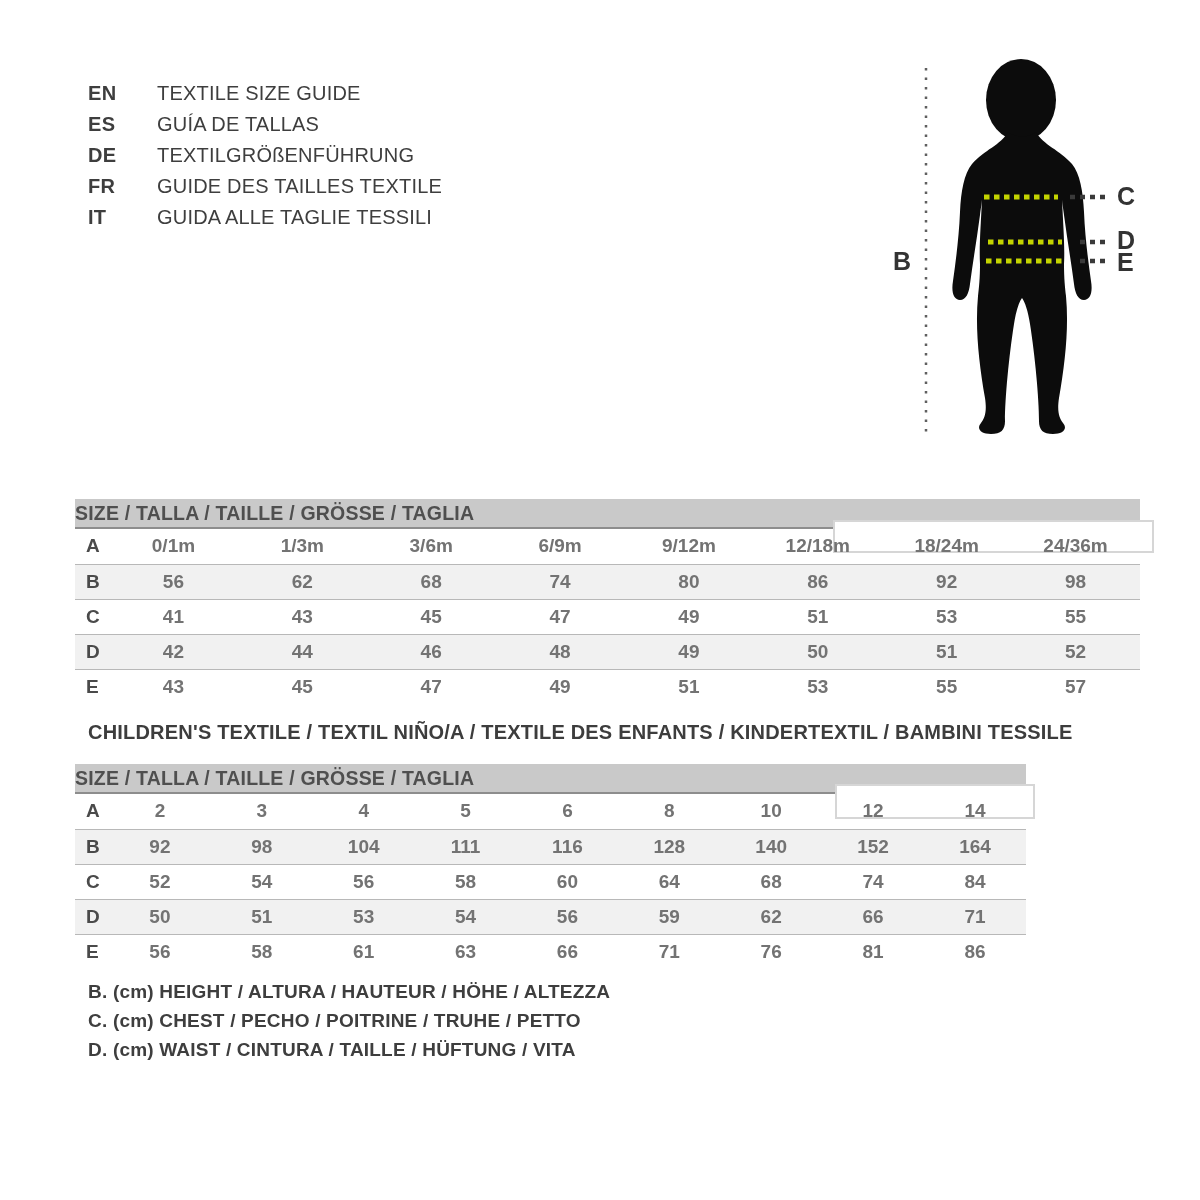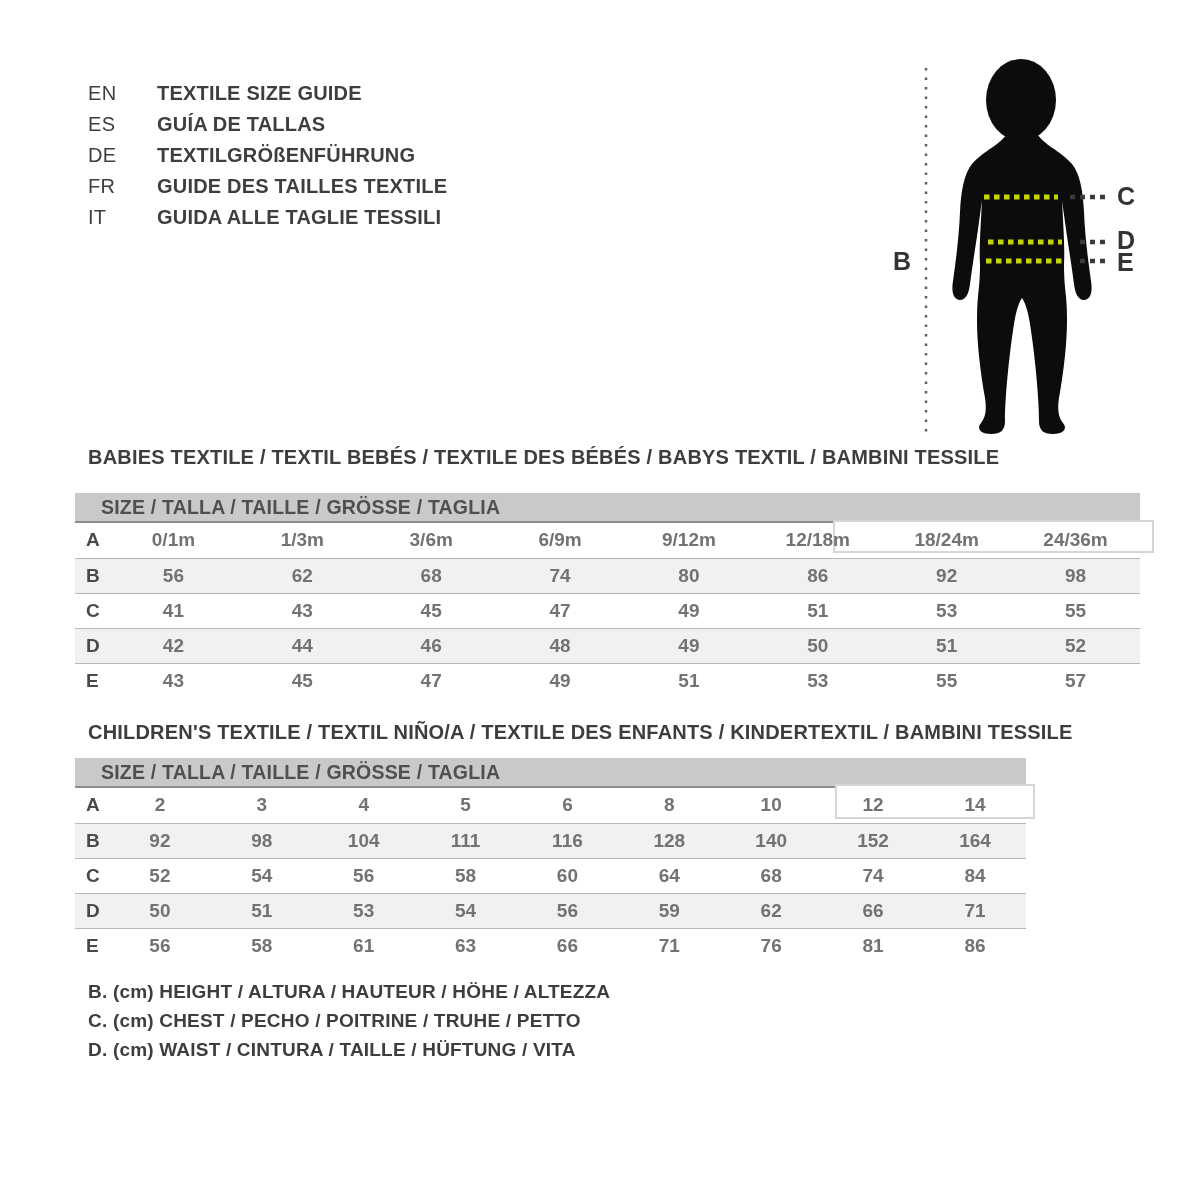--- a/index.html
+++ b/index.html
@@ -3,31 +3,31 @@
 <meta charset="utf-8">
 <style>
   html,body{margin:0;padding:0;background:#ffffff;}
   .canvas{
     position:relative;width:1200px;height:1200px;background:#ffffff;overflow:hidden;
     font-family:"Liberation Sans","DejaVu Sans",sans-serif;
   }
   
   .lang-list{position:absolute;left:88px;top:78px;}
   .lang-row{height:31px;line-height:31px;white-space:nowrap;}
-  .lang-code{display:inline-block;width:69px;font-size:20px;font-weight:normal;color:#3e3e3e;letter-spacing:.3px;}
-  .lang-label{font-size:20px;font-weight:bold;color:#3e3e3e;letter-spacing:.2px;}
+  .lang-code{display:inline-block;width:69px;font-size:20px;font-weight:bold;color:#3e3e3e;letter-spacing:.3px;}
+  .lang-label{font-size:20px;font-weight:normal;color:#3e3e3e;letter-spacing:.2px;}
   
   .figure{position:absolute;left:860px;top:48px;}
   .measure-label{font-size:25px;font-weight:bold;fill:#333333;}
   
   .section-title{position:absolute;left:88px;font-size:20px;font-weight:bold;color:#3d3d3d;letter-spacing:.2px;white-space:nowrap;}
   
   .table-wrap{position:absolute;}
   .size-bar{height:28px;line-height:28px;background:#c9c9c9;border-bottom:2px solid #8d8d8d;
-            padding-left:26px;font-size:19.5px;font-weight:bold;color:#4f4f4f;letter-spacing:.2px;}
+            padding-left:0;font-size:19.5px;font-weight:bold;color:#4f4f4f;letter-spacing:.2px;margin-top:6px;}
   table.size-table{table-layout:fixed;border-collapse:collapse;width:100%;position:relative;z-index:2;}
   table.size-table col.col-label{width:34px;}
   table.size-table tr{height:35px;}
   table.size-table tbody tr + tr{border-top:1px solid #b8b8b8;}
   table.size-table tr.zebra{background:#f1f1f1;}
   table.size-table th{text-align:left;padding-left:11px;font-size:19px;font-weight:bold;color:#4a4a4a;}
   table.size-table td{text-align:center;font-size:19px;font-weight:bold;color:#737373;}
   .highlight{position:absolute;background:#ffffff;border:2px solid #d6d6d6;z-index:1;}
   
   .legend{position:absolute;left:88px;top:977px;}
@@ -101,21 +101,20 @@
 
     <line x1="128" y1="194" x2="202" y2="194" stroke="#c4d400" stroke-width="5" stroke-dasharray="5.5 4.5"></line>
     <line x1="220" y1="194" x2="248" y2="194" stroke="#3a3a3a" stroke-width="4.5" stroke-dasharray="5 5"></line>
     <text class="measure-label" x="257" y="201">D</text>
 
     <line x1="126" y1="213" x2="204" y2="213" stroke="#c4d400" stroke-width="5" stroke-dasharray="5.5 4.5"></line>
     <line x1="220" y1="213" x2="248" y2="213" stroke="#3a3a3a" stroke-width="4.5" stroke-dasharray="5 5"></line>
     <text class="measure-label" x="257" y="223">E</text>
   </svg>
 
-  <div class="section-title" style="top:446px;">BABIES TEXTILE / TEXTIL BEBÉS / TEXTILE DES BÉBÉS / BABYS TEXTIL / BAMBINI TESSILE</div>
   <div class="table-wrap" style="left:75px;top:493px;width:1065px;">
     <div class="size-bar">SIZE / TALLA / TAILLE / GRÖSSE / TAGLIA</div>
     <div class="highlight" style="left:758px;top:27px;width:317px;height:29px;"></div>
     <table class="size-table">
         <colgroup>
           <col class="col-label">
           <col>
           <col>
           <col>
           <col>

